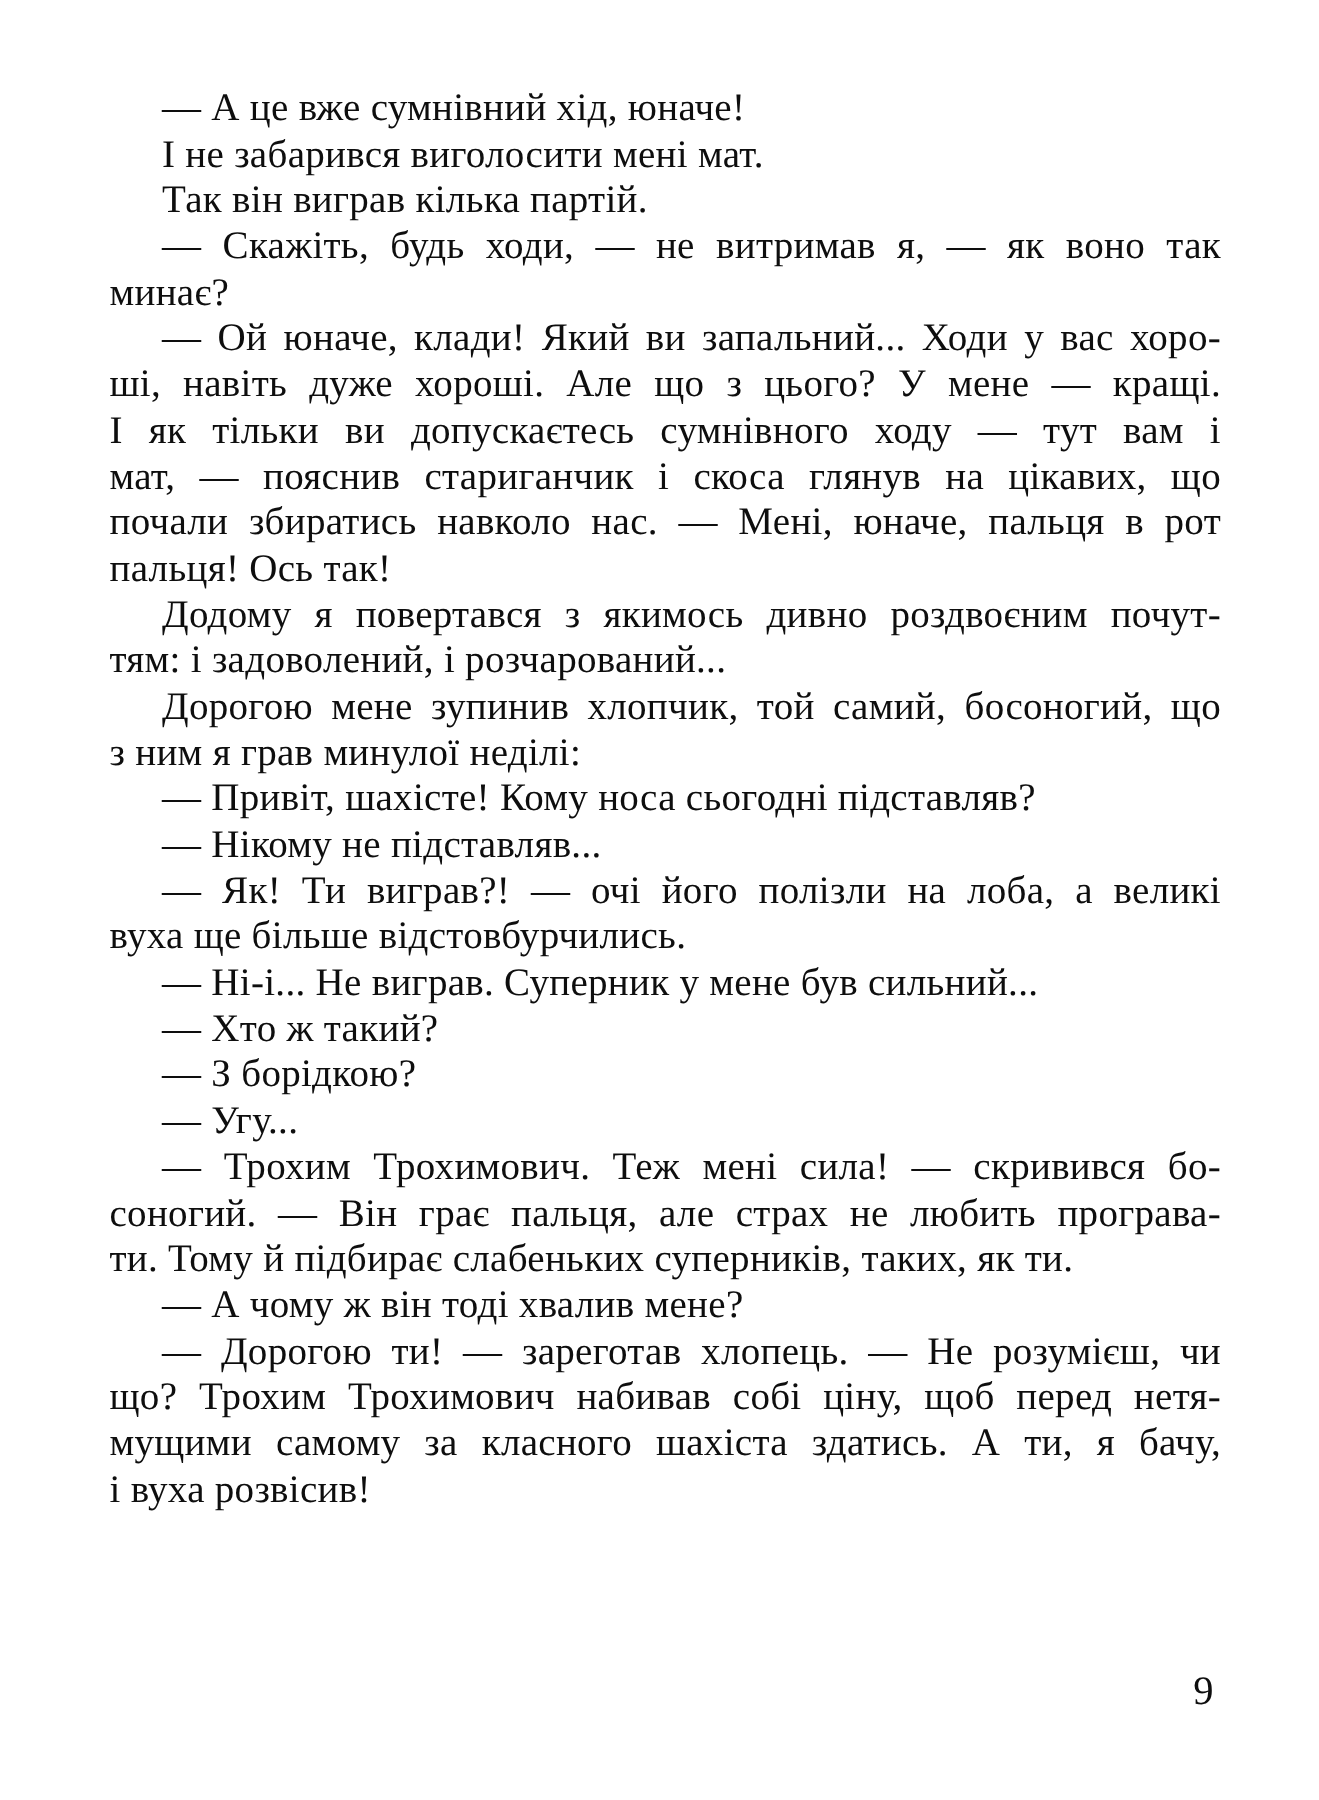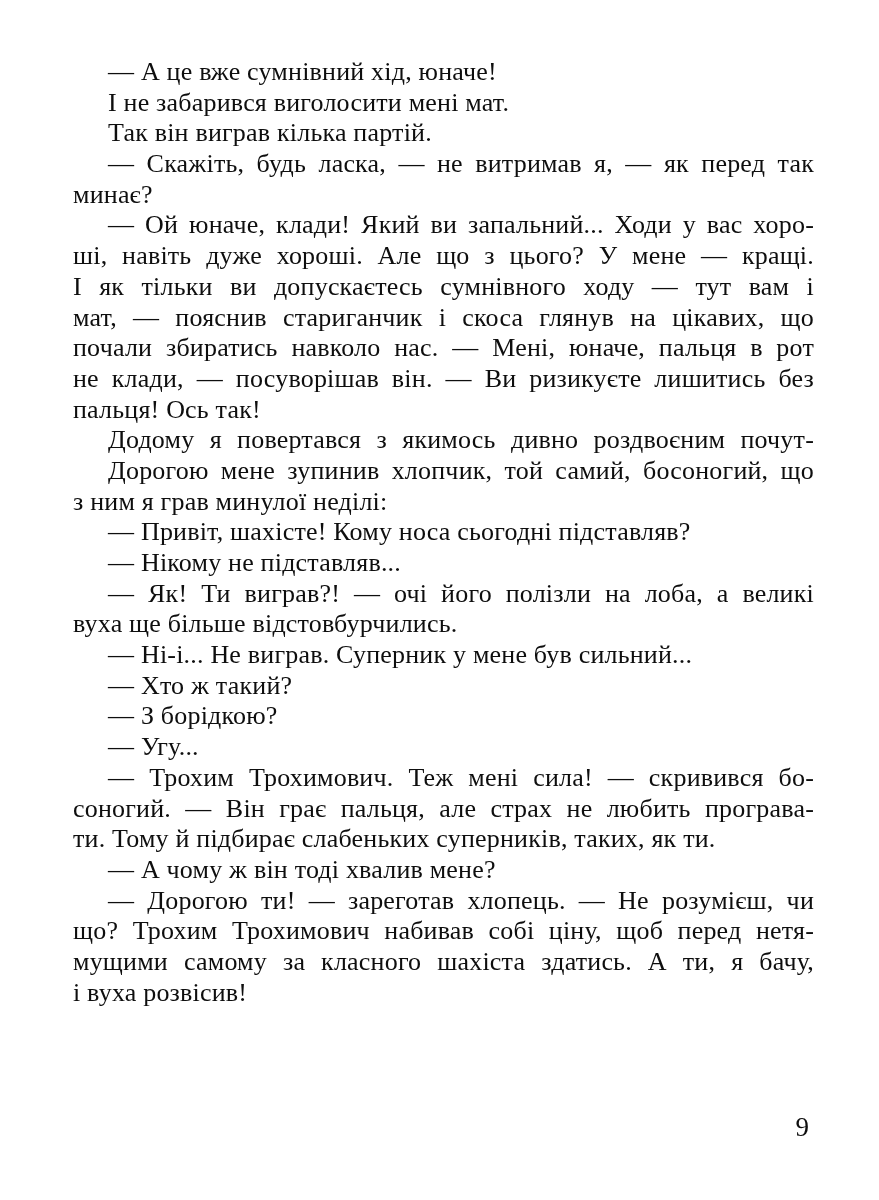--- a/index.html
+++ b/index.html
@@ -56,30 +56,30 @@
   }
 </style>
 </head>
 <body>
 
 <div class="page">
   <div class="text-block" id="text-block">
       <div class="line indent">— А це вже сумнівний хід, юначе!</div>
       <div class="line indent">І не забарився виголосити мені мат.</div>
       <div class="line indent">Так він виграв кілька партій.</div>
-      <div class="line indent j">— Скажіть, будь ласка, — не витримав я, — як перед так</div>
+      <div class="line indent j">— Скажіть, будь ходи, — не витримав я, — як воно так</div>
       <div class="line">минає?</div>
       <div class="line indent j">— Ой юначе, клади! Який ви запальний... Ходи у вас хоро-</div>
       <div class="line j">ші, навіть дуже хороші. Але що з цього? У мене — кращі.</div>
       <div class="line j">І як тільки ви допускаєтесь сумнівного ходу — тут вам і</div>
       <div class="line j">мат, — пояснив стариганчик і скоса глянув на цікавих, що</div>
       <div class="line j">почали збиратись навколо нас. — Мені, юначе, пальця в рот</div>
-      <div class="line j">не клади, — посуворішав він. — Ви ризикуєте лишитись без</div>
       <div class="line">пальця! Ось так!</div>
       <div class="line indent j">Додому я повертався з якимось дивно роздвоєним почут-</div>
+      <div class="line">тям: і задоволений, і розчарований...</div>
       <div class="line indent j">Дорогою мене зупинив хлопчик, той самий, босоногий, що</div>
       <div class="line">з ним я грав минулої неділі:</div>
       <div class="line indent">— Привіт, шахісте! Кому носа сьогодні підставляв?</div>
       <div class="line indent">— Нікому не підставляв...</div>
       <div class="line indent j">— Як! Ти виграв?! — очі його полізли на лоба, а великі</div>
       <div class="line">вуха ще більше відстовбурчились.</div>
       <div class="line indent">— Ні-і... Не виграв. Суперник у мене був сильний...</div>
       <div class="line indent">— Хто ж такий?</div>
       <div class="line indent">— З борідкою?</div>
       <div class="line indent">— Угу...</div>

